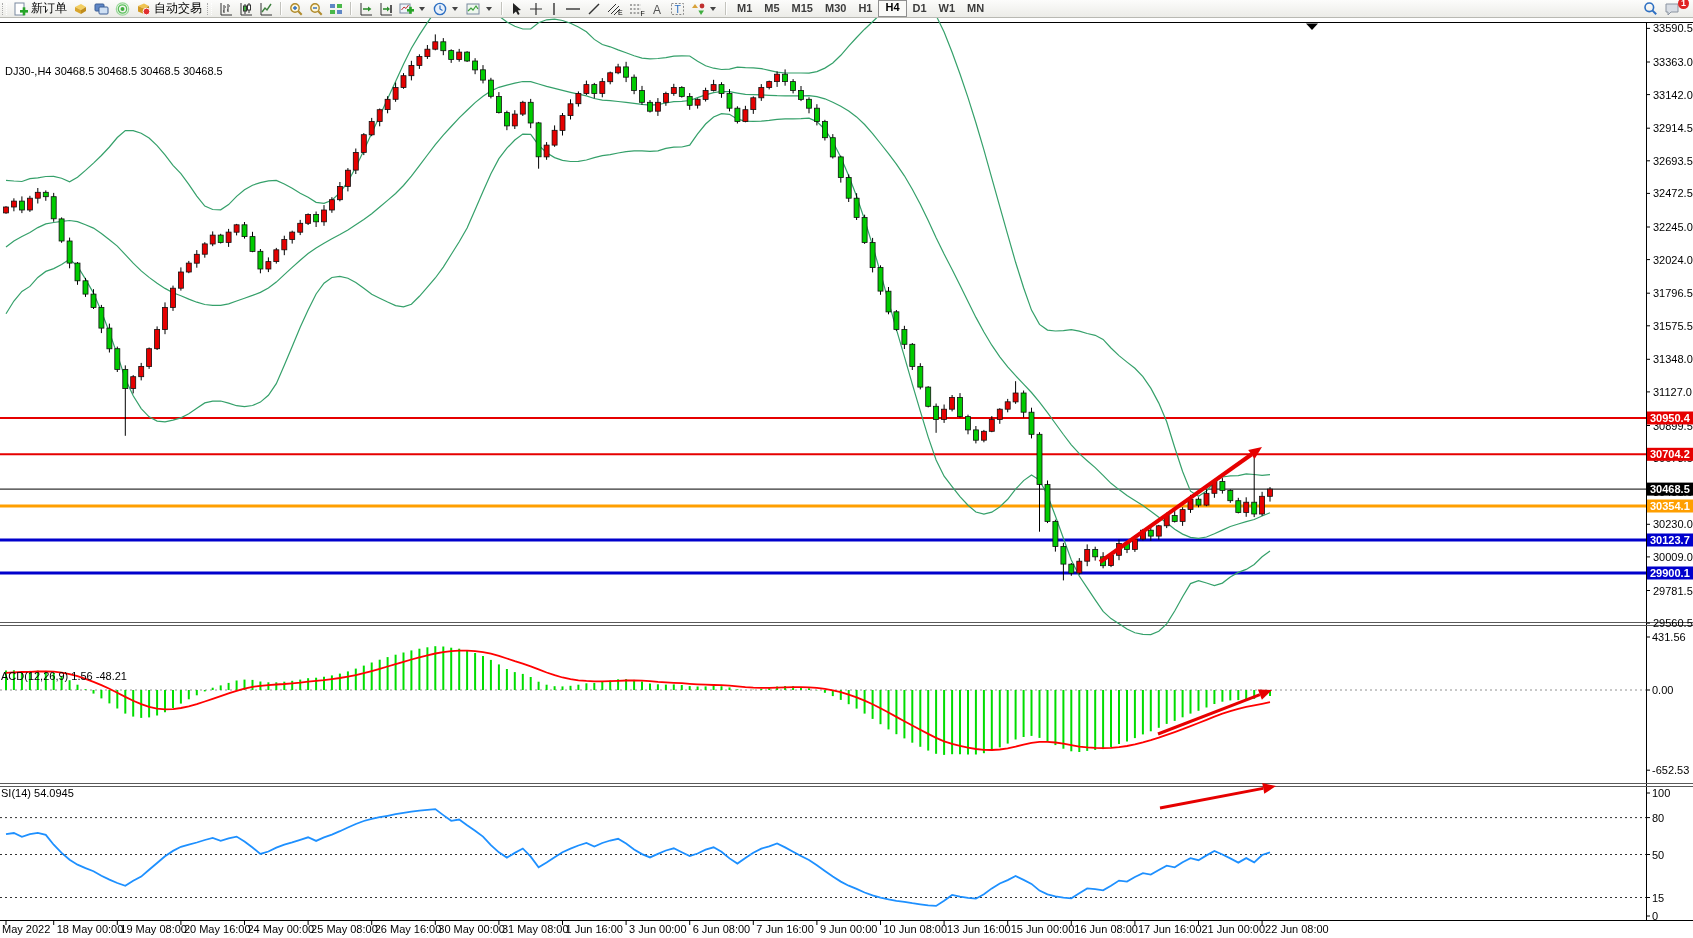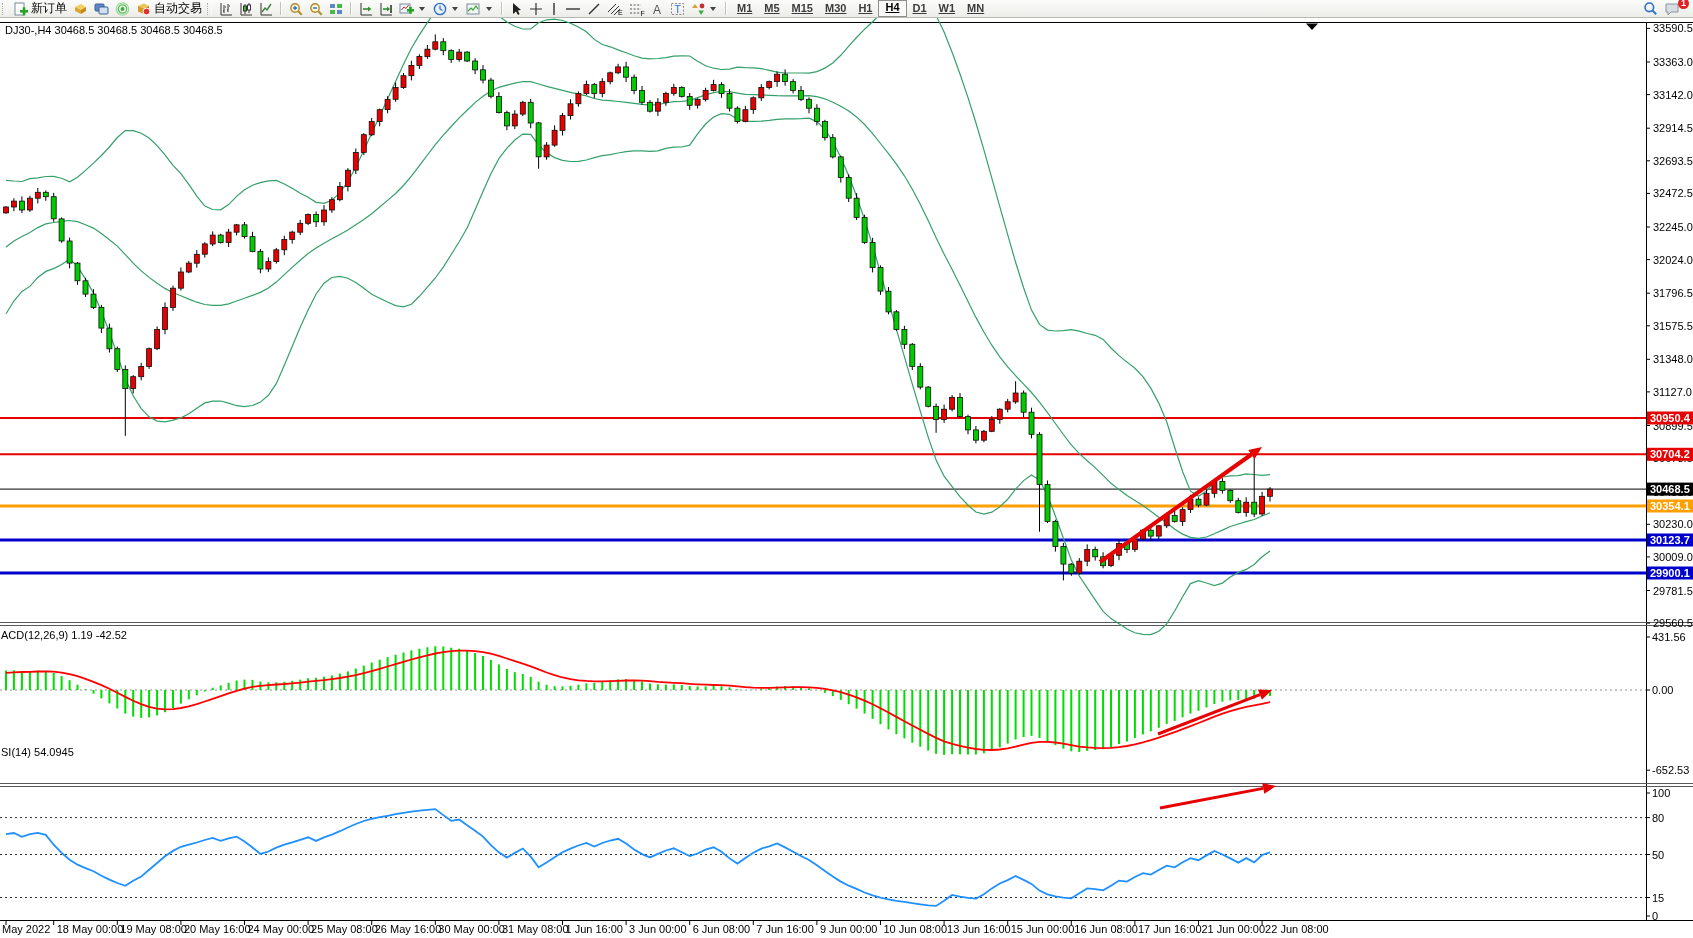--- a/index.html
+++ b/index.html
@@ -8,30 +8,30 @@
   
   .toolbar{position:absolute;top:0;left:0;width:1693px;height:17px;z-index:5;
     background:linear-gradient(#fcfcfb,#ececE8);border-bottom:1px solid #b9b9b3;
     display:flex;align-items:center;font-size:12px;color:#000;white-space:nowrap;}
   .grip{width:3px;height:12px;margin:0 4px 0 2px;border-left:1px dotted #aaa;border-right:1px dotted #fff;}
   .sep{width:1px;height:13px;background:#c3c3bd;border-right:1px solid #fff;margin:0 4px;}
   .tbtn{display:inline-flex;align-items:center;gap:3px;padding:0 3px;height:16px;}
   .tbtn svg{display:block}
   .caret{width:0;height:0;border-left:3px solid transparent;border-right:3px solid transparent;
     border-top:4px solid #444;margin:0 2px;}
-  .tf{padding:0 6px;font-size:11px;font-weight:700;color:#3c3c3c;height:15px;line-height:15px;text-decoration:underline;}
+  .tf{padding:0 6px;font-size:11px;font-weight:700;color:#3c3c3c;height:15px;line-height:15px;}
   .tf.active{background:#fafaf8;border:1px solid #8f8f8f;color:#000;line-height:13px;}
   .spacer{flex:1}
   .notif{position:relative;margin-right:10px;}
   .badge{position:absolute;top:-3px;right:-6px;background:#e02222;color:#fff;font-size:9px;
     font-weight:700;border-radius:7px;padding:0 3px;line-height:11px;}
   
   #chartwrap{position:absolute;left:0;top:0;width:1693px;height:938px;}
   #chartwrap svg{position:absolute;left:0;top:0;}
-  .overlay{position:absolute;font-size:11px;color:#000;z-index:3;pointer-events:none;}
+  .overlay{position:absolute;font-size:11px;color:#000;z-index:3;pointer-events:none;margin-top:41px;}
   #title{left:5px;top:24px;}
   #macdlab{left:1px;top:629px;}
   #rsilab{left:1px;top:746px;}
 </style>
 </head>
 <body>
 
 <div id="stage">
 
   <div class="toolbar">
@@ -871,16 +871,16 @@
         <line x1="1262.1" y1="920" x2="1262.1" y2="925" stroke="#000"></line>
         <text x="1265.1" y="933" font-size="11" fill="#000">22 Jun 08:00</text>
         <line x1="1100" y1="562" x2="1251.4" y2="454.5" stroke="#e60000" stroke-width="4"></line>
         <polygon points="1262,447 1254.6,459.0 1248.2,450.0" fill="#e60000"></polygon>
         <line x1="1158" y1="734" x2="1259.9" y2="694.7" stroke="#e60000" stroke-width="3"></line>
         <polygon points="1272,690 1261.9,699.8 1257.9,689.5" fill="#e60000"></polygon>
         <line x1="1160" y1="808" x2="1263.2" y2="788.4" stroke="#e60000" stroke-width="3"></line>
         <polygon points="1276,786 1264.3,793.8 1262.2,783.0" fill="#e60000"></polygon>
       </svg>
     <div class="overlay" id="title">DJ30-,H4  30468.5 30468.5 30468.5 30468.5</div>
-    <div class="overlay" id="macdlab">ACD(12,26,9) 1.19 -42.52</div>
+    <div class="overlay" id="macdlab">ACD(12,26,9) 1.56 -48.21</div>
     <div class="overlay" id="rsilab">SI(14) 54.0945</div>
   </div>
 </div>
 
 </body></html>

